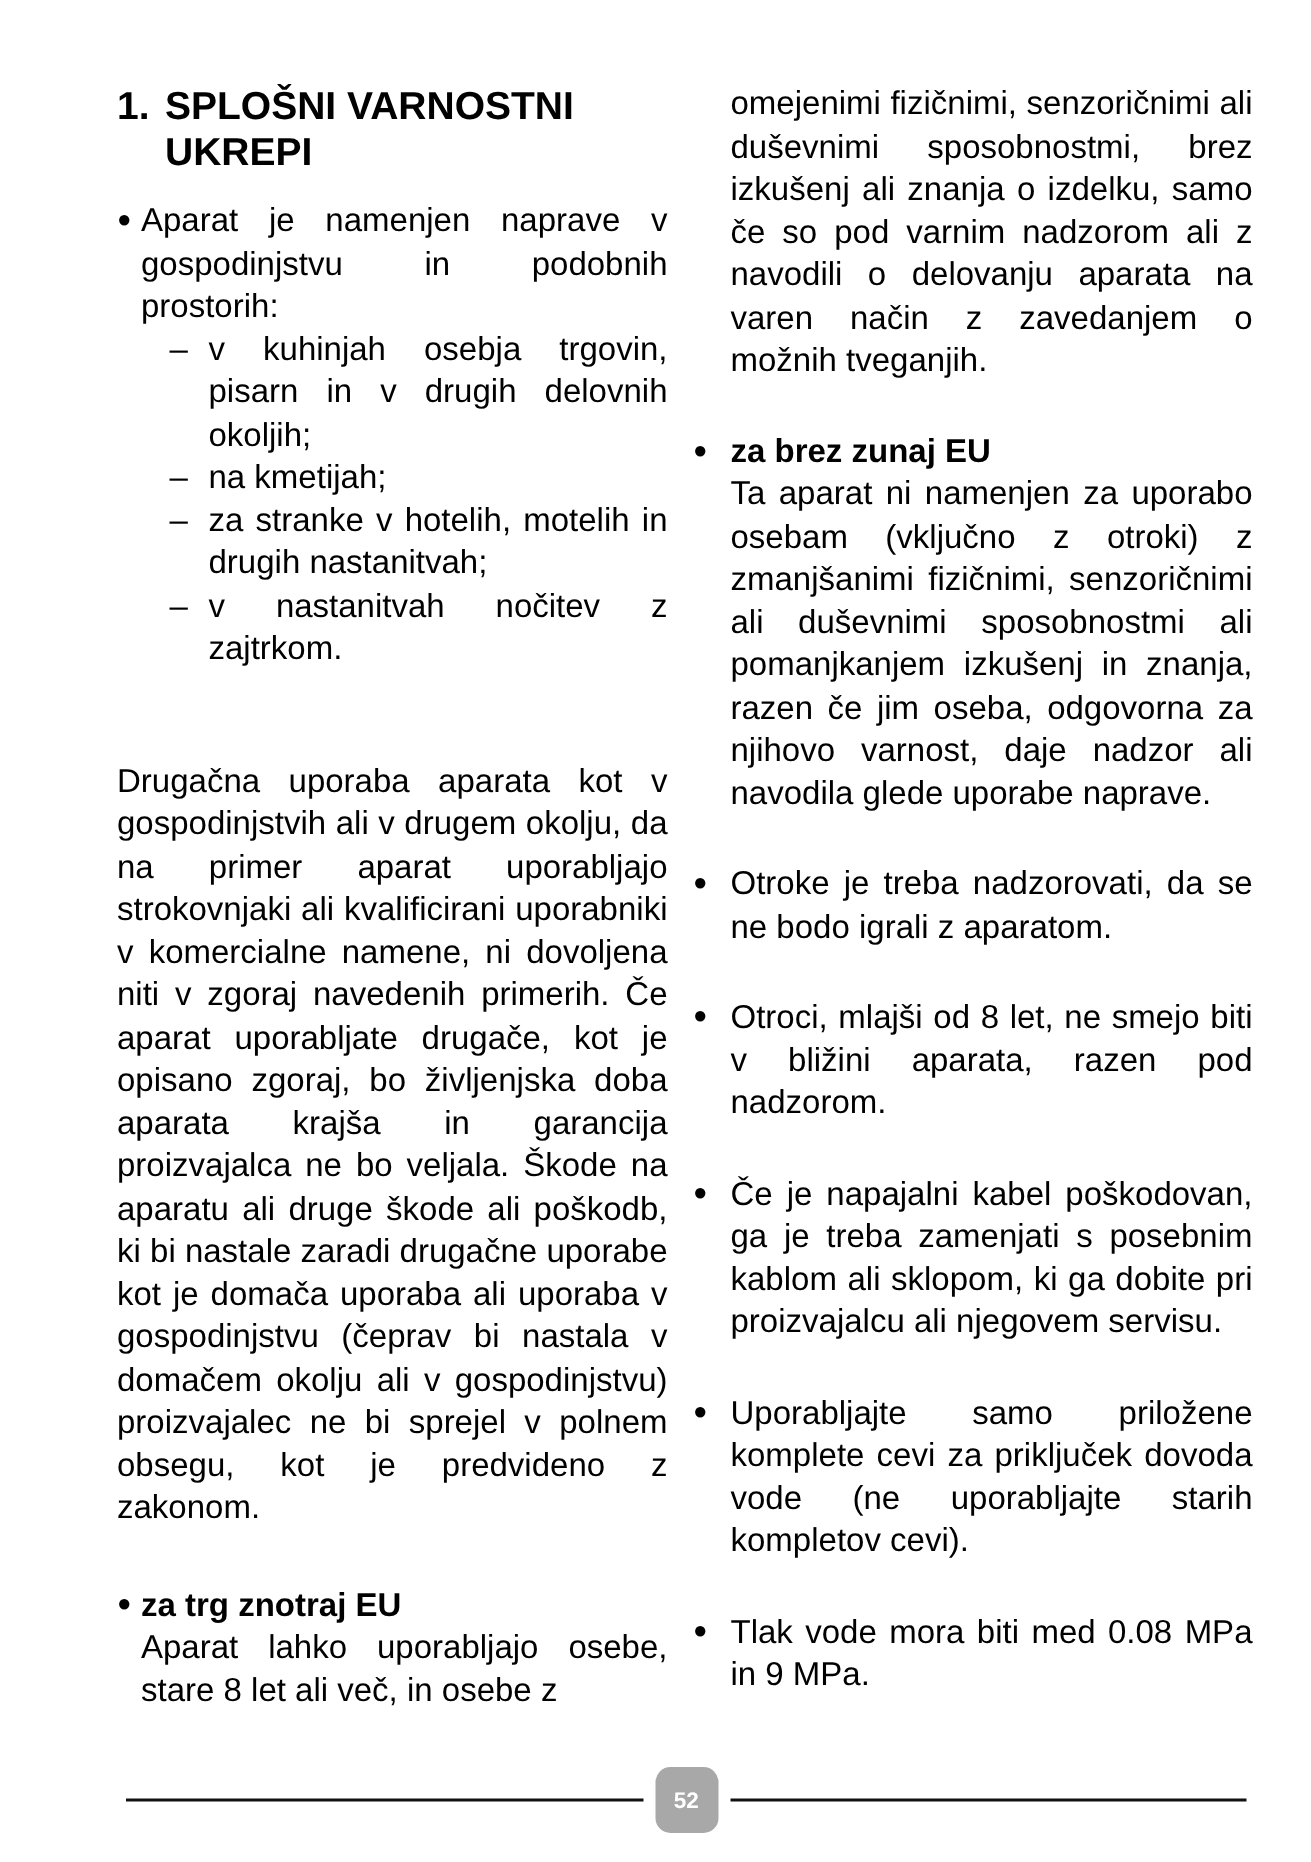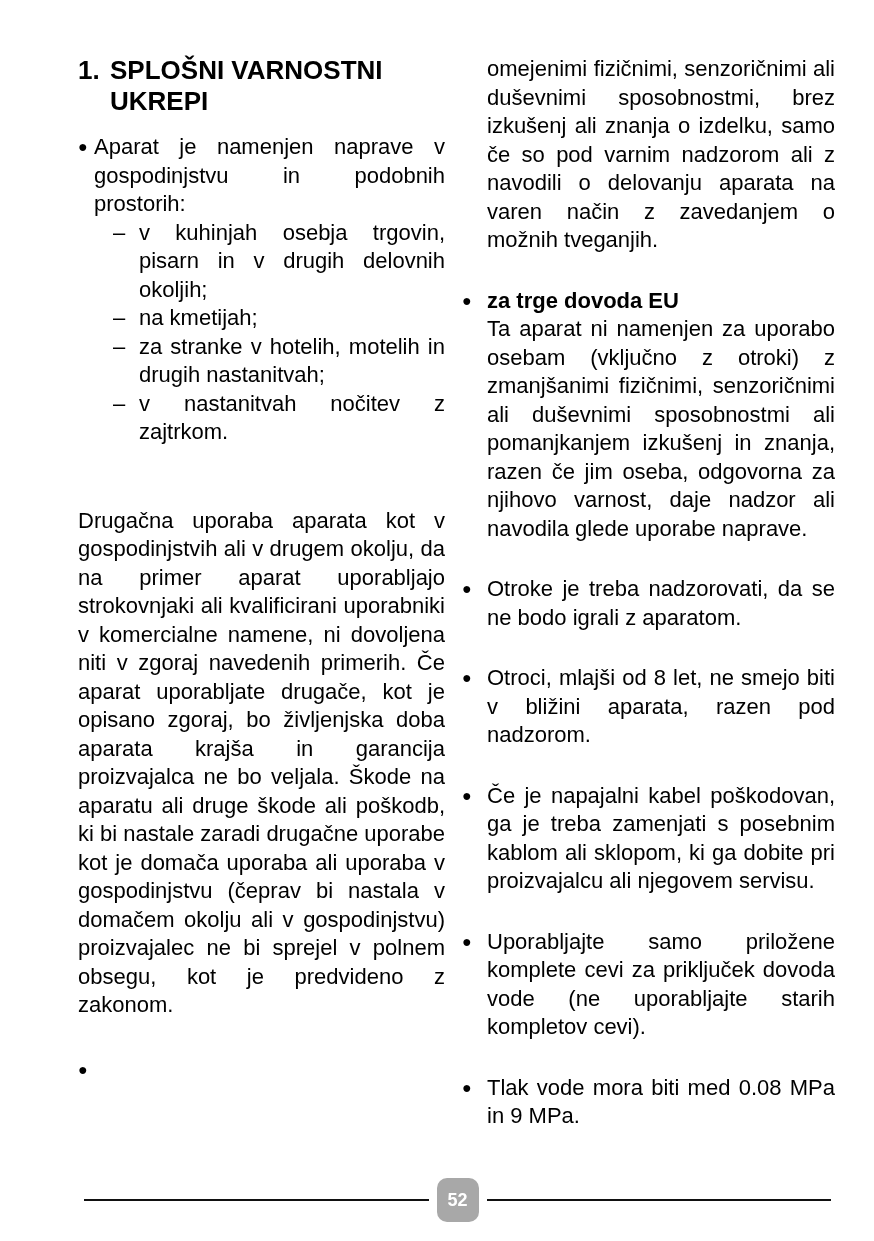--- a/index.html
+++ b/index.html
@@ -69,21 +69,21 @@
     width: 42px;
     height: 44px;
     margin: 0 8px;
     background: #a8a8a8;
     border-radius: 10px;
     display: flex;
     align-items: center;
     justify-content: center;
     color: #ffffff;
     font-weight: bold;
-    font-size: 18px;
+    font-size: 15px;
     line-height: 1;
   }
 </style>
 </head>
 <body>
 
 <div class="page">
   <div class="columns">
 
     <div class="col-left">
@@ -116,33 +116,35 @@
             </div>
           </div>
         </div>
       </div>
 
       <div class="para">Drugačna uporaba aparata kot v gospodinjstvih ali v drugem okolju, da na primer aparat uporabljajo strokovnjaki ali kvalificirani uporabniki v komercialne namene, ni dovoljena niti v zgoraj navedenih primerih. Če aparat uporabljate drugače, kot je opisano zgoraj, bo življenjska doba aparata krajša in garancija proizvajalca ne bo veljala. Škode na aparatu ali druge škode ali poškodb, ki bi nastale zaradi drugačne uporabe kot je domača uporaba ali uporaba v gospodinjstvu (čeprav bi nastala v domačem okolju ali v gospodinjstvu) proizvajalec ne bi sprejel v polnem obsegu, kot je predvideno z zakonom.</div>
 
       <div class="item item-eu">
         <span class="dot">●</span>
         <div class="body">
+          <div class="b-title">za trg znotraj EU</div>
+          <div class="jtext">Aparat lahko uporabljajo osebe, stare 8 let ali več, in osebe z</div>
         </div>
       </div>
 
     </div>
 
     <div class="col-right">
 
       <div class="cont">omejenimi fizičnimi, senzoričnimi ali duševnimi sposobnostmi, brez izkušenj ali znanja o izdelku, samo če so pod varnim nadzorom ali z navodili o delovanju aparata na varen način z zavedanjem o možnih tveganjih.</div>
 
       <div class="item">
         <span class="dot">●</span>
         <div class="body">
-          <div class="b-title">za trge dovoda EU</div>
+          <div class="b-title">za brez zunaj EU</div>
           <div class="jtext">Ta aparat ni namenjen za uporabo osebam (vključno z otroki) z zmanjšanimi fizičnimi, senzoričnimi ali duševnimi sposobnostmi ali pomanjkanjem izkušenj in znanja, razen če jim oseba, odgovorna za njihovo varnost, daje nadzor ali navodila glede uporabe naprave.</div>
         </div>
       </div>
 
       <div class="item">
         <span class="dot">●</span>
         <div class="body jtext">Otroke je treba nadzorovati, da se ne bodo igrali z aparatom.</div>
       </div>
 
       <div class="item">

